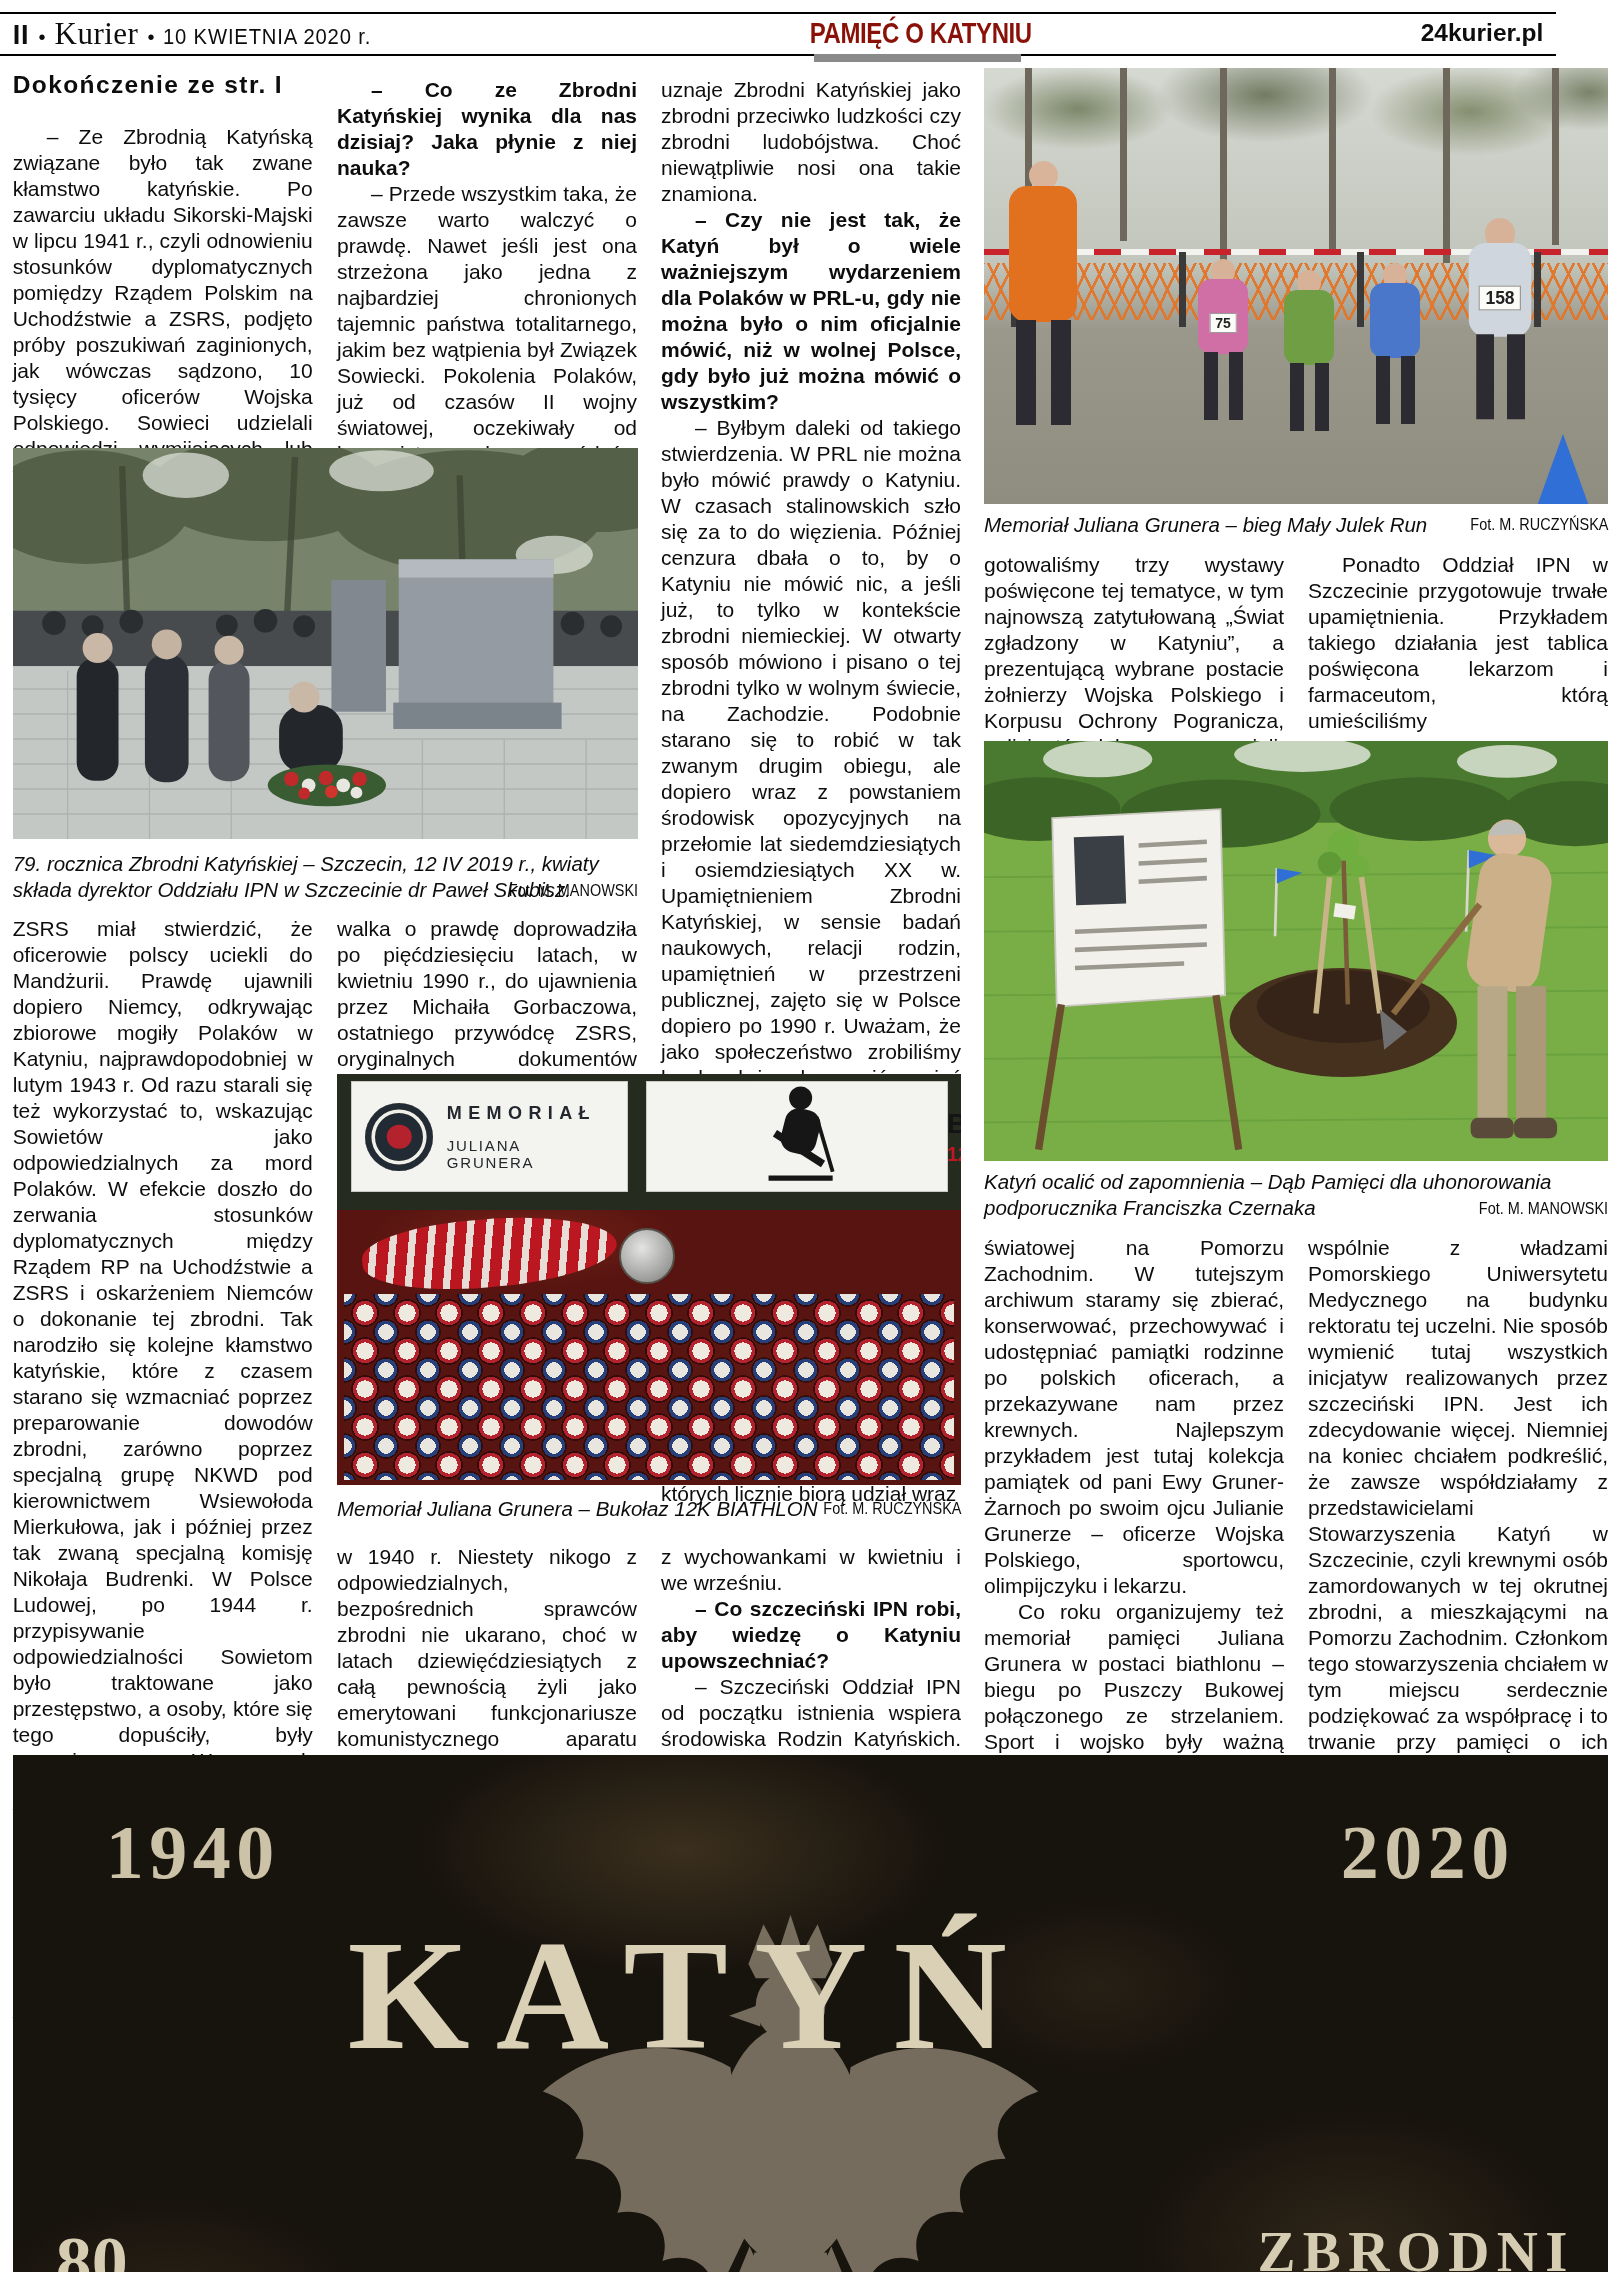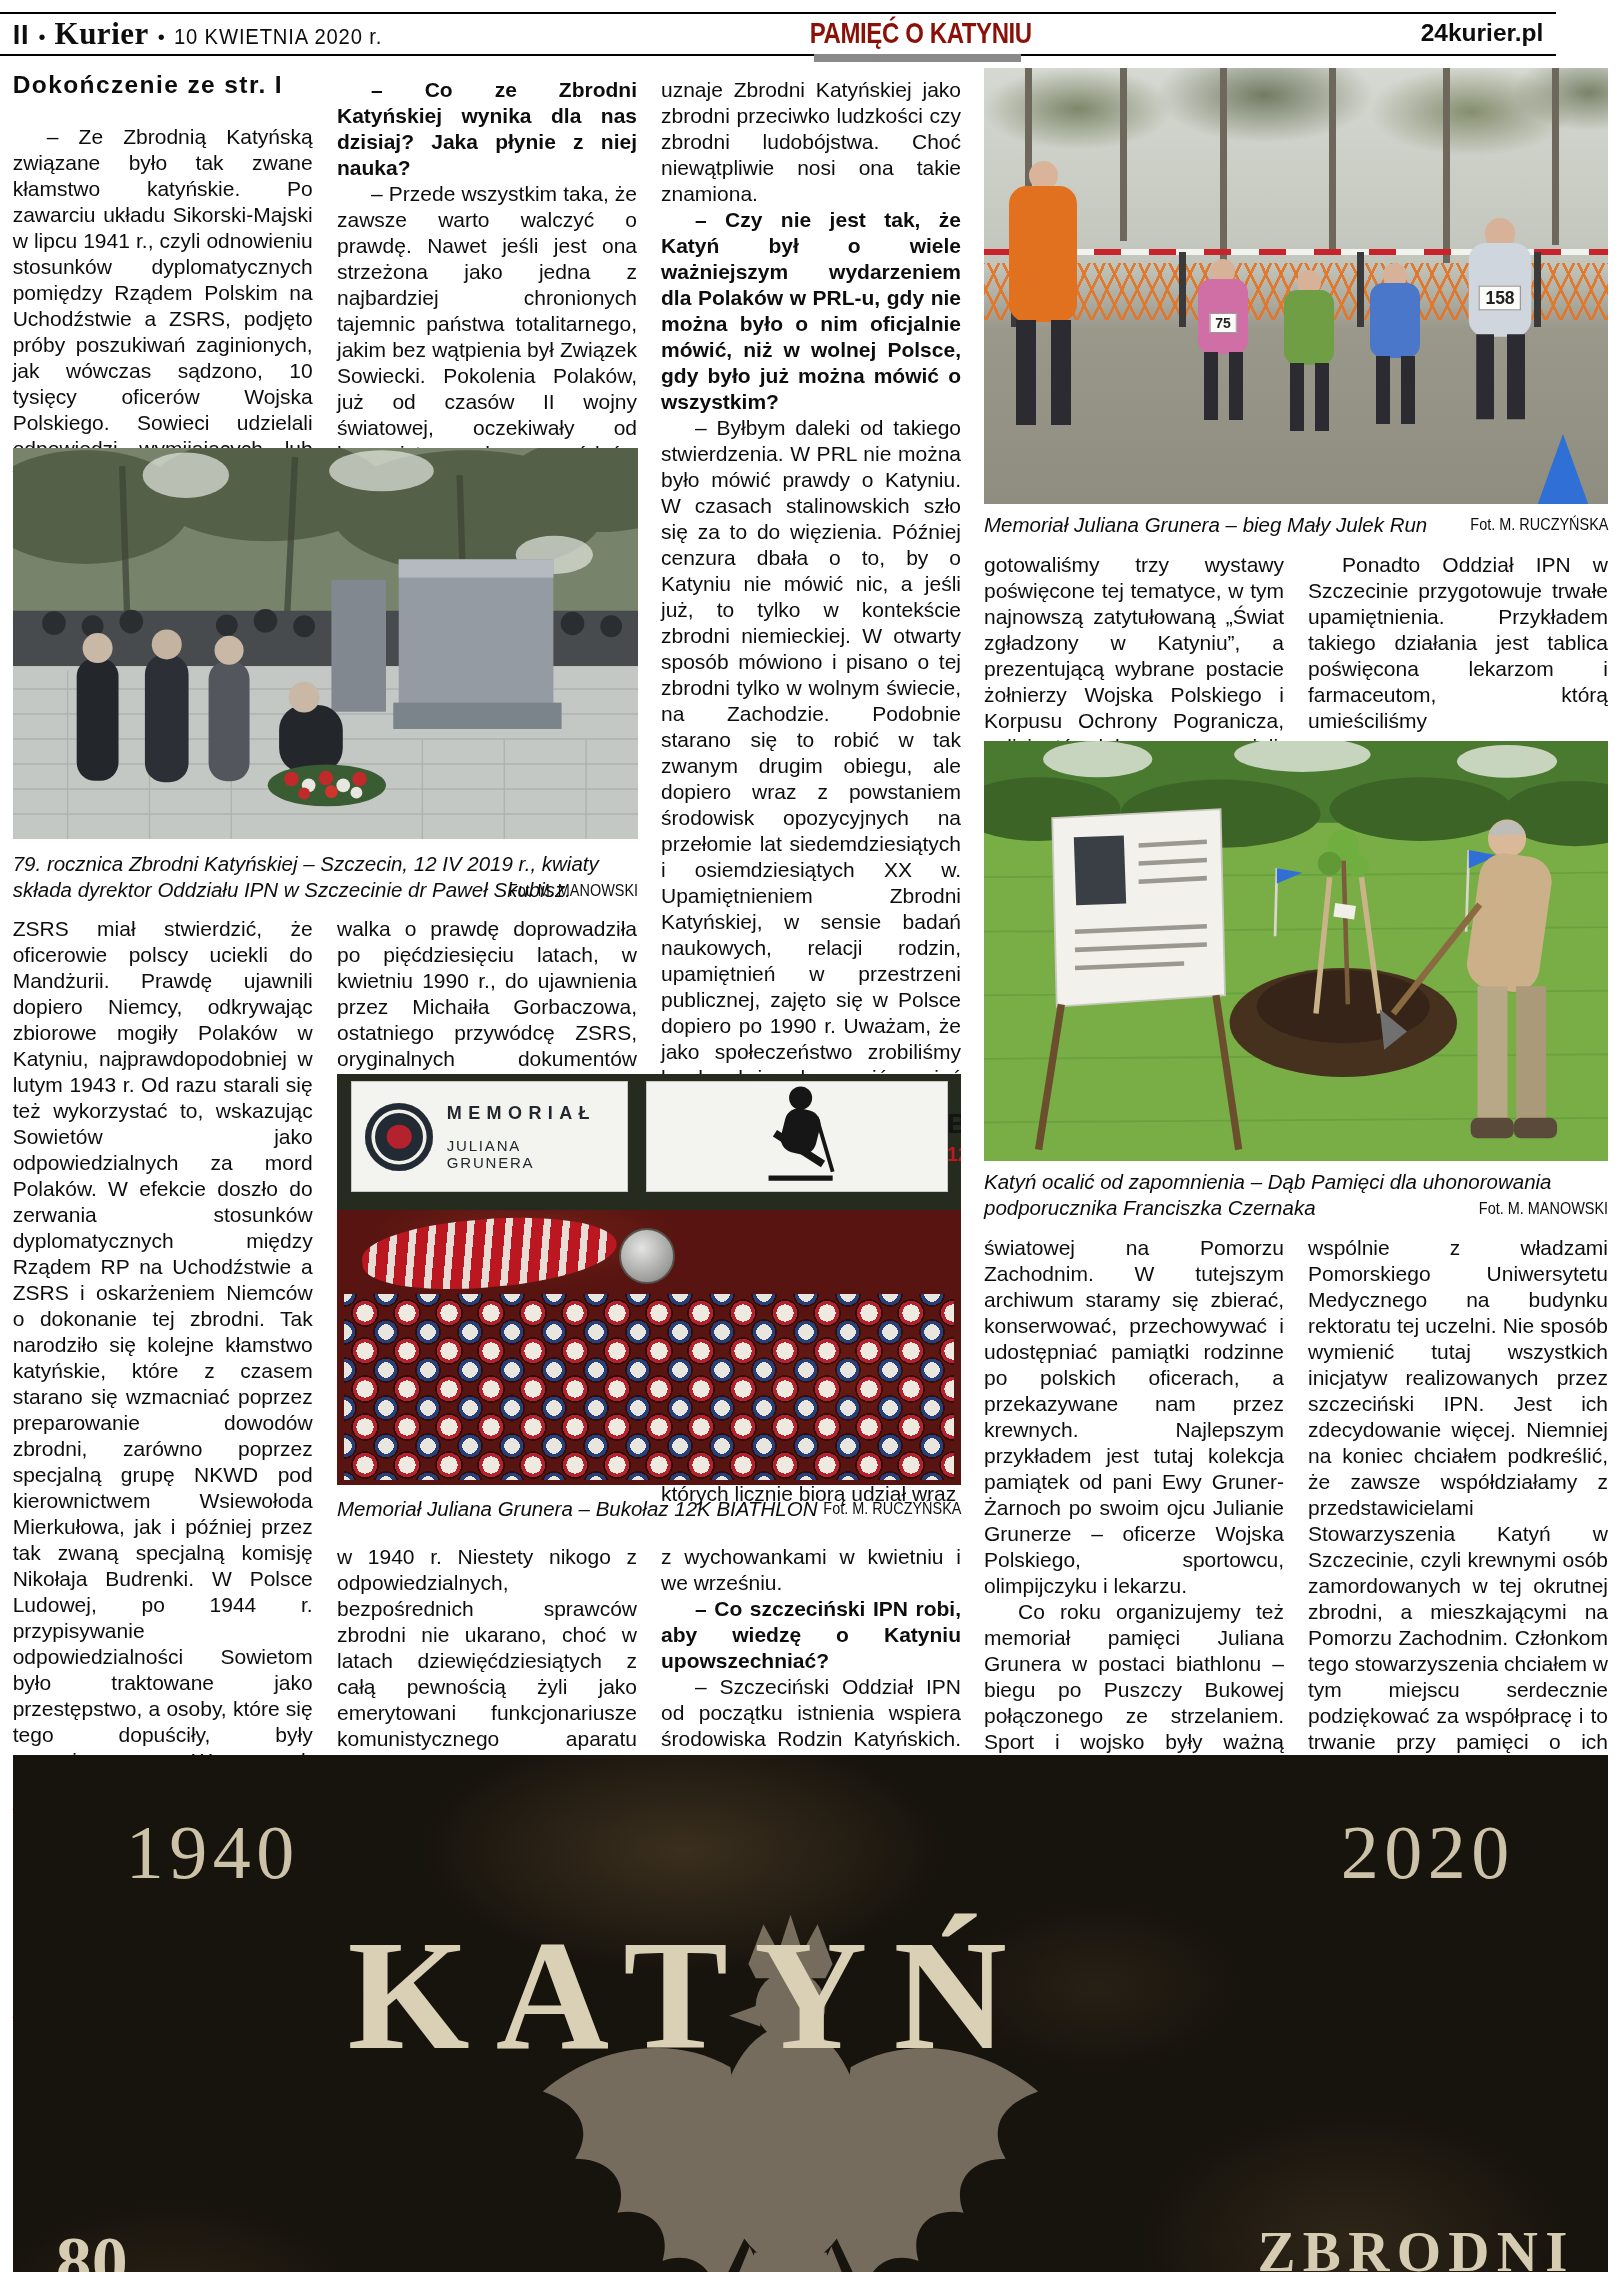--- a/index.html
+++ b/index.html
@@ -5,21 +5,21 @@
   html,body{margin:0;padding:0;background:#888;}
   #page{position:relative;width:1620px;height:2446px;background:#fff;overflow:hidden;
         font-family:"Liberation Sans",sans-serif;color:#0d0d0d;}
 
   
   #masthead{position:absolute;left:0;top:11.8px;width:1556px;height:40px;
             border-top:2.3px solid #000;border-bottom:2.7px solid #000;background:#fff;}
   .mh-left{position:absolute;left:12.7px;top:2.7px;display:flex;align-items:baseline;gap:9px;}
   .mh-pg{font-size:27px;font-weight:bold;letter-spacing:0.9px;}
   .mh-dot{font-size:20px;}
-  .mh-brand{font-family:"Liberation Serif",serif;font-weight:bold;font-size:31px;letter-spacing:0.5px;}
+  .mh-brand{font-family:"Liberation Serif",serif;font-weight:normal;font-size:31px;letter-spacing:0.5px;}
   .mh-date{font-size:22px;letter-spacing:0.9px;transform:scaleX(.92);transform-origin:left;}
   .mh-title{position:absolute;left:782px;top:2.7px;width:273px;text-align:center;}
   .mh-title span{display:inline-block;color:#8a1108;font-weight:bold;font-size:30px;
                  letter-spacing:-0.5px;transform:scaleX(.8);transform-origin:center;white-space:nowrap;}
   #title-underline{position:absolute;left:814px;top:54px;width:207px;height:7.7px;background:#8a8a8a;}
   .mh-site{position:absolute;right:12.7px;top:5.5px;font-size:24.5px;font-weight:bold;}
 
   
   .col{position:absolute;width:300px;font-size:21px;line-height:26px;text-align:justify;}
   .col p{margin:0;}
@@ -101,21 +101,21 @@
   .medal{position:absolute;left:282px;top:18px;width:52px;height:52px;border-radius:50%;
      background:radial-gradient(circle at 40% 35%,#e4e4e2,#9c9c9a 70%,#6f6f6d);border:2.7px solid #55514b;}
 
   
   #banner{position:absolute;left:12.7px;top:1755px;width:1595px;height:678px;
      background:#17130d;font-family:"Liberation Serif",serif;color:#d5ccb1;
      background-image:radial-gradient(ellipse 409px 191px at 42% 14%,rgba(118,94,58,.38),transparent 65%),
                       radial-gradient(ellipse 364px 227px at 84% 72%,rgba(96,76,48,.33),transparent 60%),
                       radial-gradient(ellipse 318px 191px at 10% 82%,rgba(88,68,42,.3),transparent 60%),
                       radial-gradient(ellipse 227px 136px at 68% 34%,rgba(70,56,36,.35),transparent 65%);}
-  .b-year{position:absolute;top:54px;font-size:76px;letter-spacing:5.5px;color:#cbc2a7;font-weight:normal;margin-left:20px;}
+  .b-year{position:absolute;top:54px;font-size:76px;letter-spacing:5.5px;color:#cbc2a7;font-weight:bold;}
   #year-left{left:93px;} #year-right{right:93px;}
   #b-title{position:absolute;left:264px;top:150px;width:827px;text-align:center;
            font-size:157px;font-weight:bold;letter-spacing:26px;color:#d9d0b5;}
   #b-80{position:absolute;left:43px;top:466px;font-size:72px;font-weight:bold;}
   #b-zbrodni{position:absolute;right:33px;top:464px;font-size:57px;font-weight:bold;letter-spacing:7.3px;text-align:right;}
   #eagle{position:absolute;left:455px;top:132px;width:645px;height:541px;opacity:.8;}
 </style>
 </head>
 <body>
 

